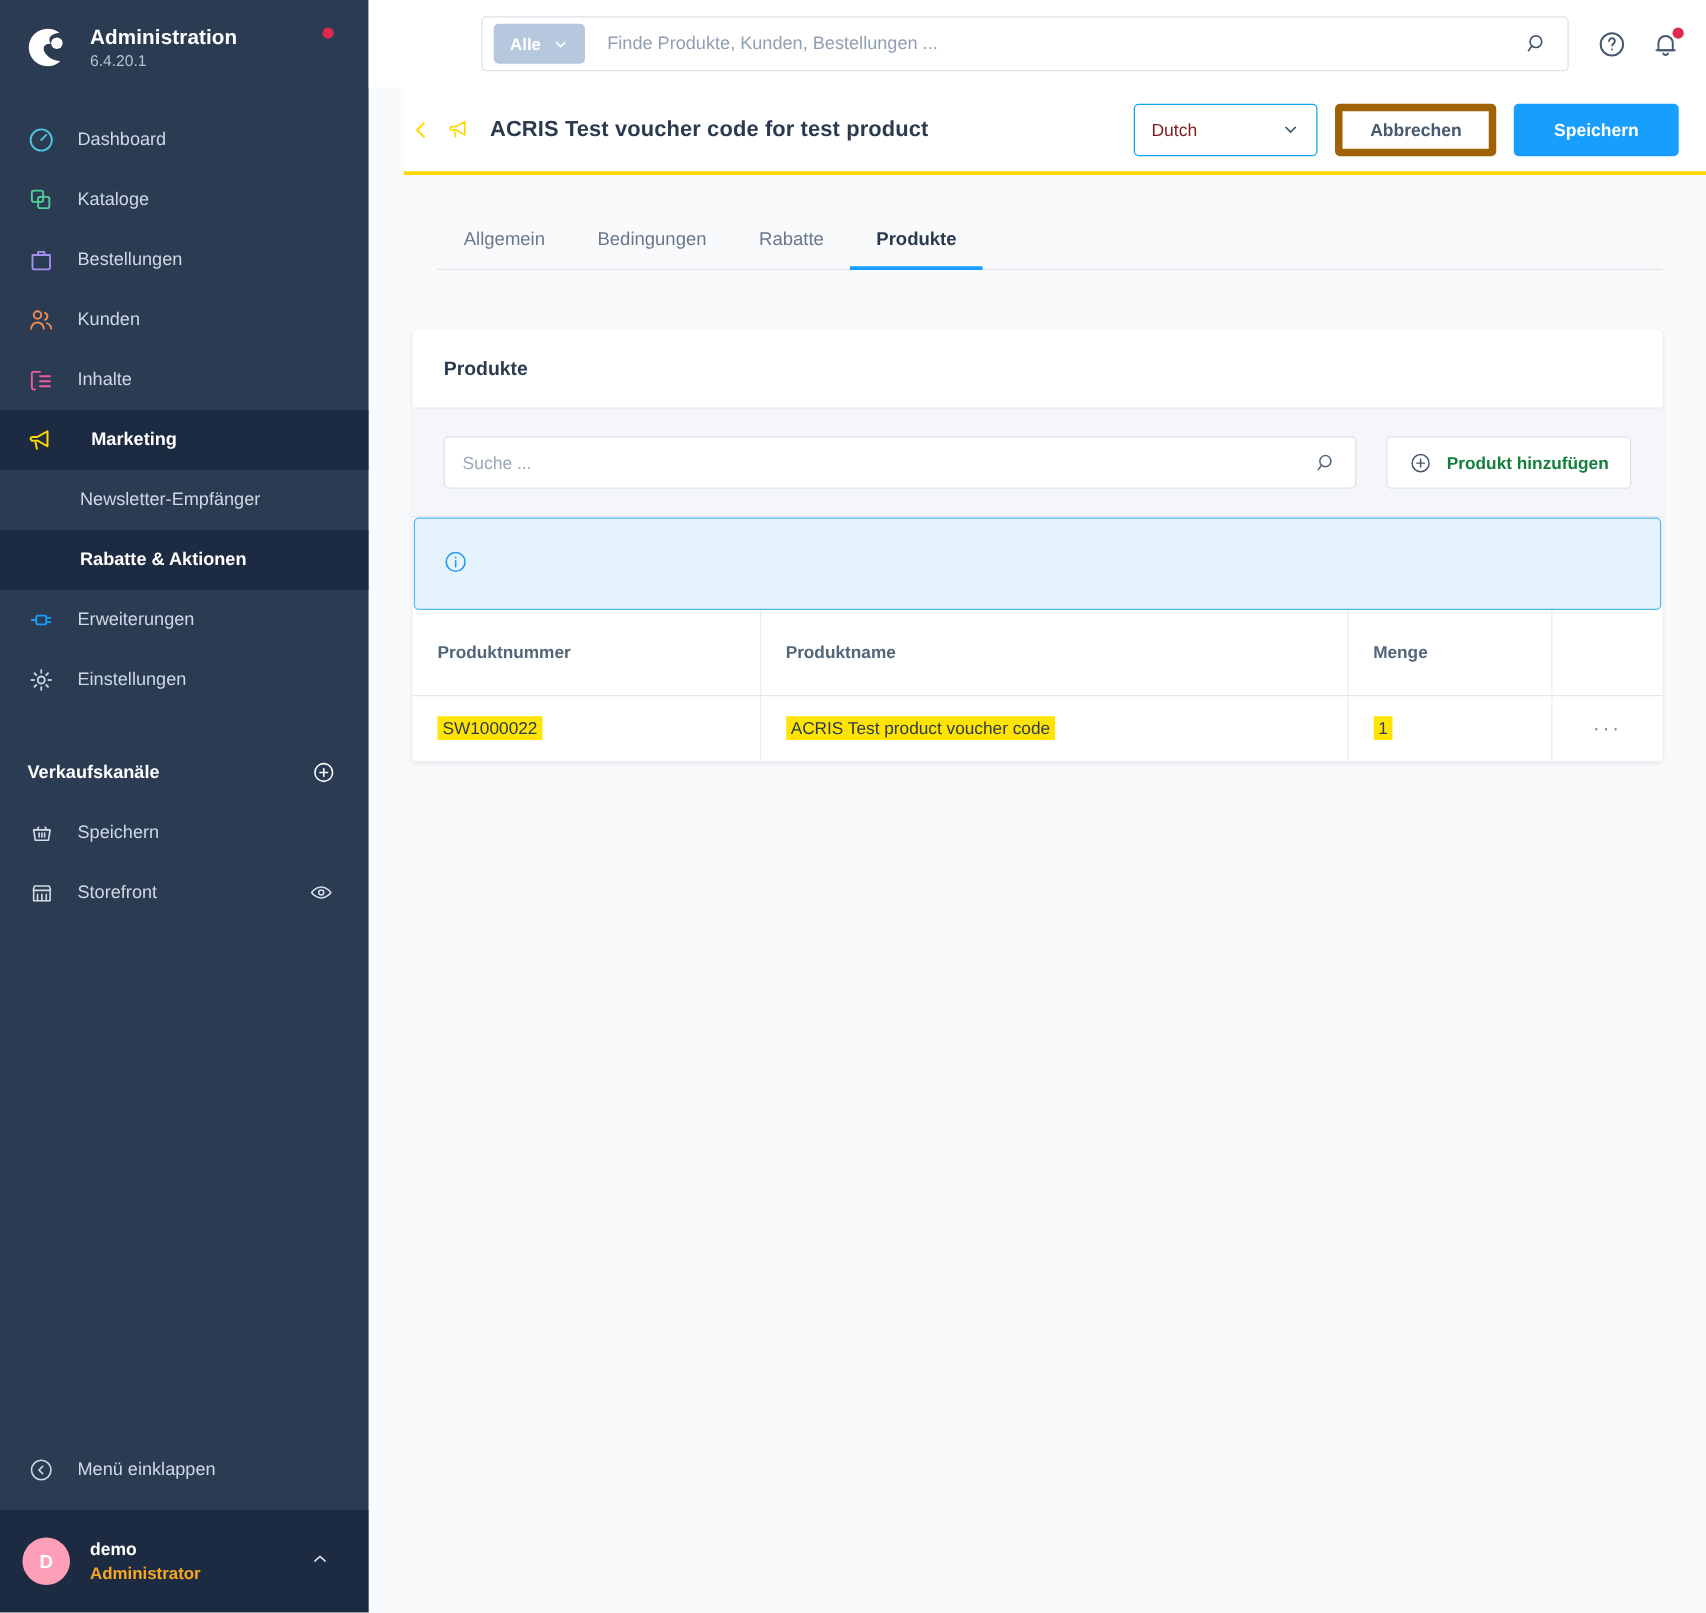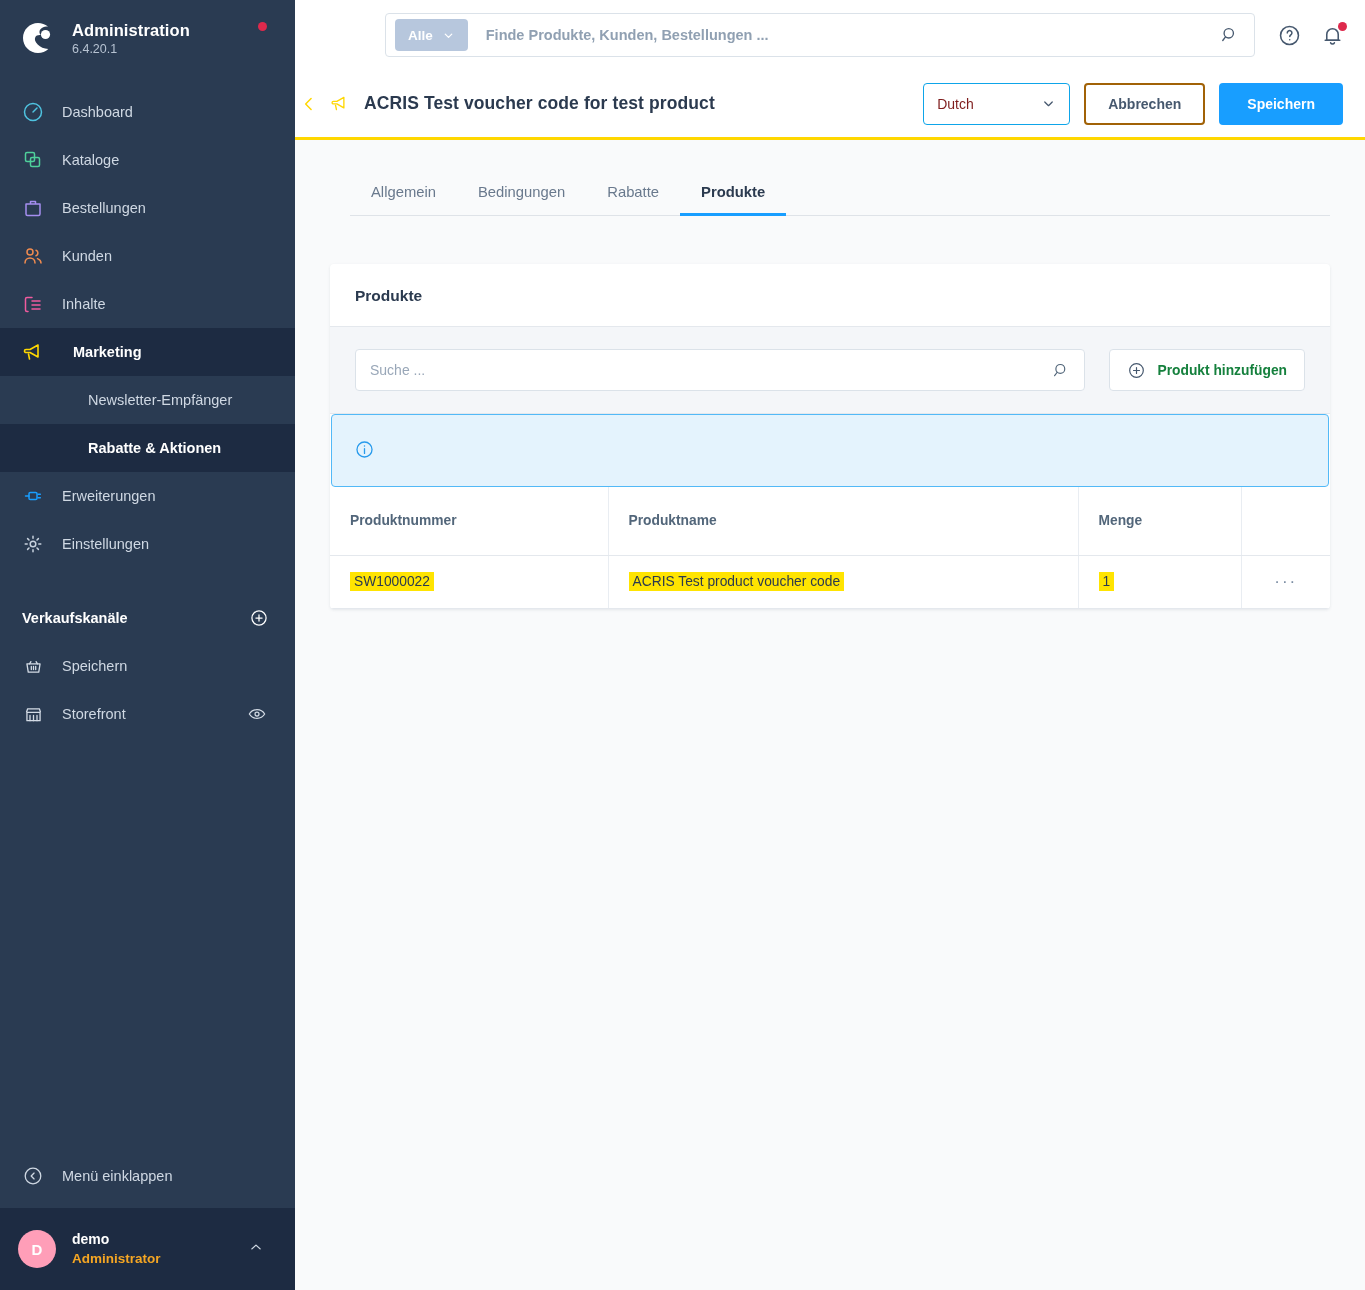--- a/index.html
+++ b/index.html
@@ -37,21 +37,21 @@
     height: 48px; padding-left: 20px; cursor: pointer;
     position: relative;
   }
   .sb-item .ic { width: 26px; height: 26px; margin-right: 16px; flex: none;
                  display:flex; align-items:center; justify-content:center; }
   .sb-item .lbl { color: #cfd8e3; font-size: 14.5px; line-height: 18px; }
   .sb-item.active { background: #1d2b42; gap: 11px; }
   .sb-item.active .lbl { color: #ffffff; font-weight: bold; }
   .sb-sub {
     display: flex; align-items: center; height: 48px;
-    padding-left: 88px; cursor: pointer;
+    padding-left: 64px; cursor: pointer;
   }
   .sb-sub .lbl { color: #cfd8e3; font-size: 14.5px; }
   .sb-sub.active { background: #1d2b42; }
   .sb-sub.active .lbl { color: #fff; font-weight: bold; }
 
   .sb-section {
     display: flex; align-items: center; justify-content: space-between;
     padding: 0 26px 0 22px; height: 48px; margin-top: 26px;
   }
   .sb-section .lbl { color: #fff; font-size: 14.5px; font-weight: bold; }
@@ -92,47 +92,47 @@
   }
   .scope-btn {
     height: 32px; background: #b7c7dd; border-radius: 4px; border: none;
     color: #fff; font-size: 13.5px; font-weight: bold;
     display: flex; align-items: center; gap: 9px; padding: 0 13px; cursor: pointer;
     font-family: "Liberation Sans", sans-serif;
   }
   .search-input {
     flex: 1 1 auto; border: none; outline: none; height: 40px;
     font-size: 14.5px; color: #52667a; padding-left: 18px;
-    font-family: "Liberation Sans", sans-serif; background: transparent; font-weight: bold;
+    font-family: "Liberation Sans", sans-serif; background: transparent;
   }
   .search-input::placeholder { color: #90a0b2; }
   .search-mag { width: 40px; display: flex; align-items: center; justify-content: center; cursor: pointer; }
   .top-icons { display: flex; align-items: center; gap: 18px; margin-left: 22px; }
   .top-icon { cursor: pointer; position: relative; display:flex; }
   .bell-dot { position: absolute; top: -1px; right: -2px; width: 9px; height: 9px;
               border-radius: 50%; background: #de294c; }
 
   
   .pagehead {
     height: 70px; background: #fff; display: flex; align-items: center;
-    padding: 0 22px 0 4px; border-bottom: 3px solid #ffd700;
+    padding: 0 22px 0 4px; border-bottom: 3px solid #ffd700; margin-left: 28px;
   }
   .back-chev { padding: 0 10px 0 0; cursor: pointer; display:flex; }
   .head-mega { margin-right: 14px; display:flex; }
   .page-title { font-size: 17.5px; font-weight: bold; color: #2b3a4f; letter-spacing: .1px; }
   .head-actions { margin-left: auto; display: flex; align-items: center; gap: 14px; }
   .lang-select {
     width: 147px; height: 42px; border: 1px solid #0ea5e9; border-radius: 4px;
     background: #fff; display: flex; align-items: center; padding: 0 13px;
     font-size: 14px; color: #7f1d1d; cursor: pointer;
   }
   .lang-select .cv { margin-left: auto; }
   .btn {
     height: 42px; border-radius: 4px; font-size: 14px; font-weight: bold;
-    padding: 0 22px; cursor: pointer; border: 2px solid #a16207;
+    padding: 0 22px; cursor: pointer; border: 6px solid #a16207;
     background: #fff; color: #46586e; font-family: "Liberation Sans", sans-serif;
   }
   .btn-primary { background: #189eff; border-color: #189eff; color: #fff; padding: 0 26px; }
 
   
   .content { flex: 1 1 auto; overflow: hidden; padding: 0 30px; }
   .tabs {
     display: flex; gap: 0; border-bottom: 1px solid #dfe3e8;
     margin: 32px 0 0 25px; width: 980px;
   }

